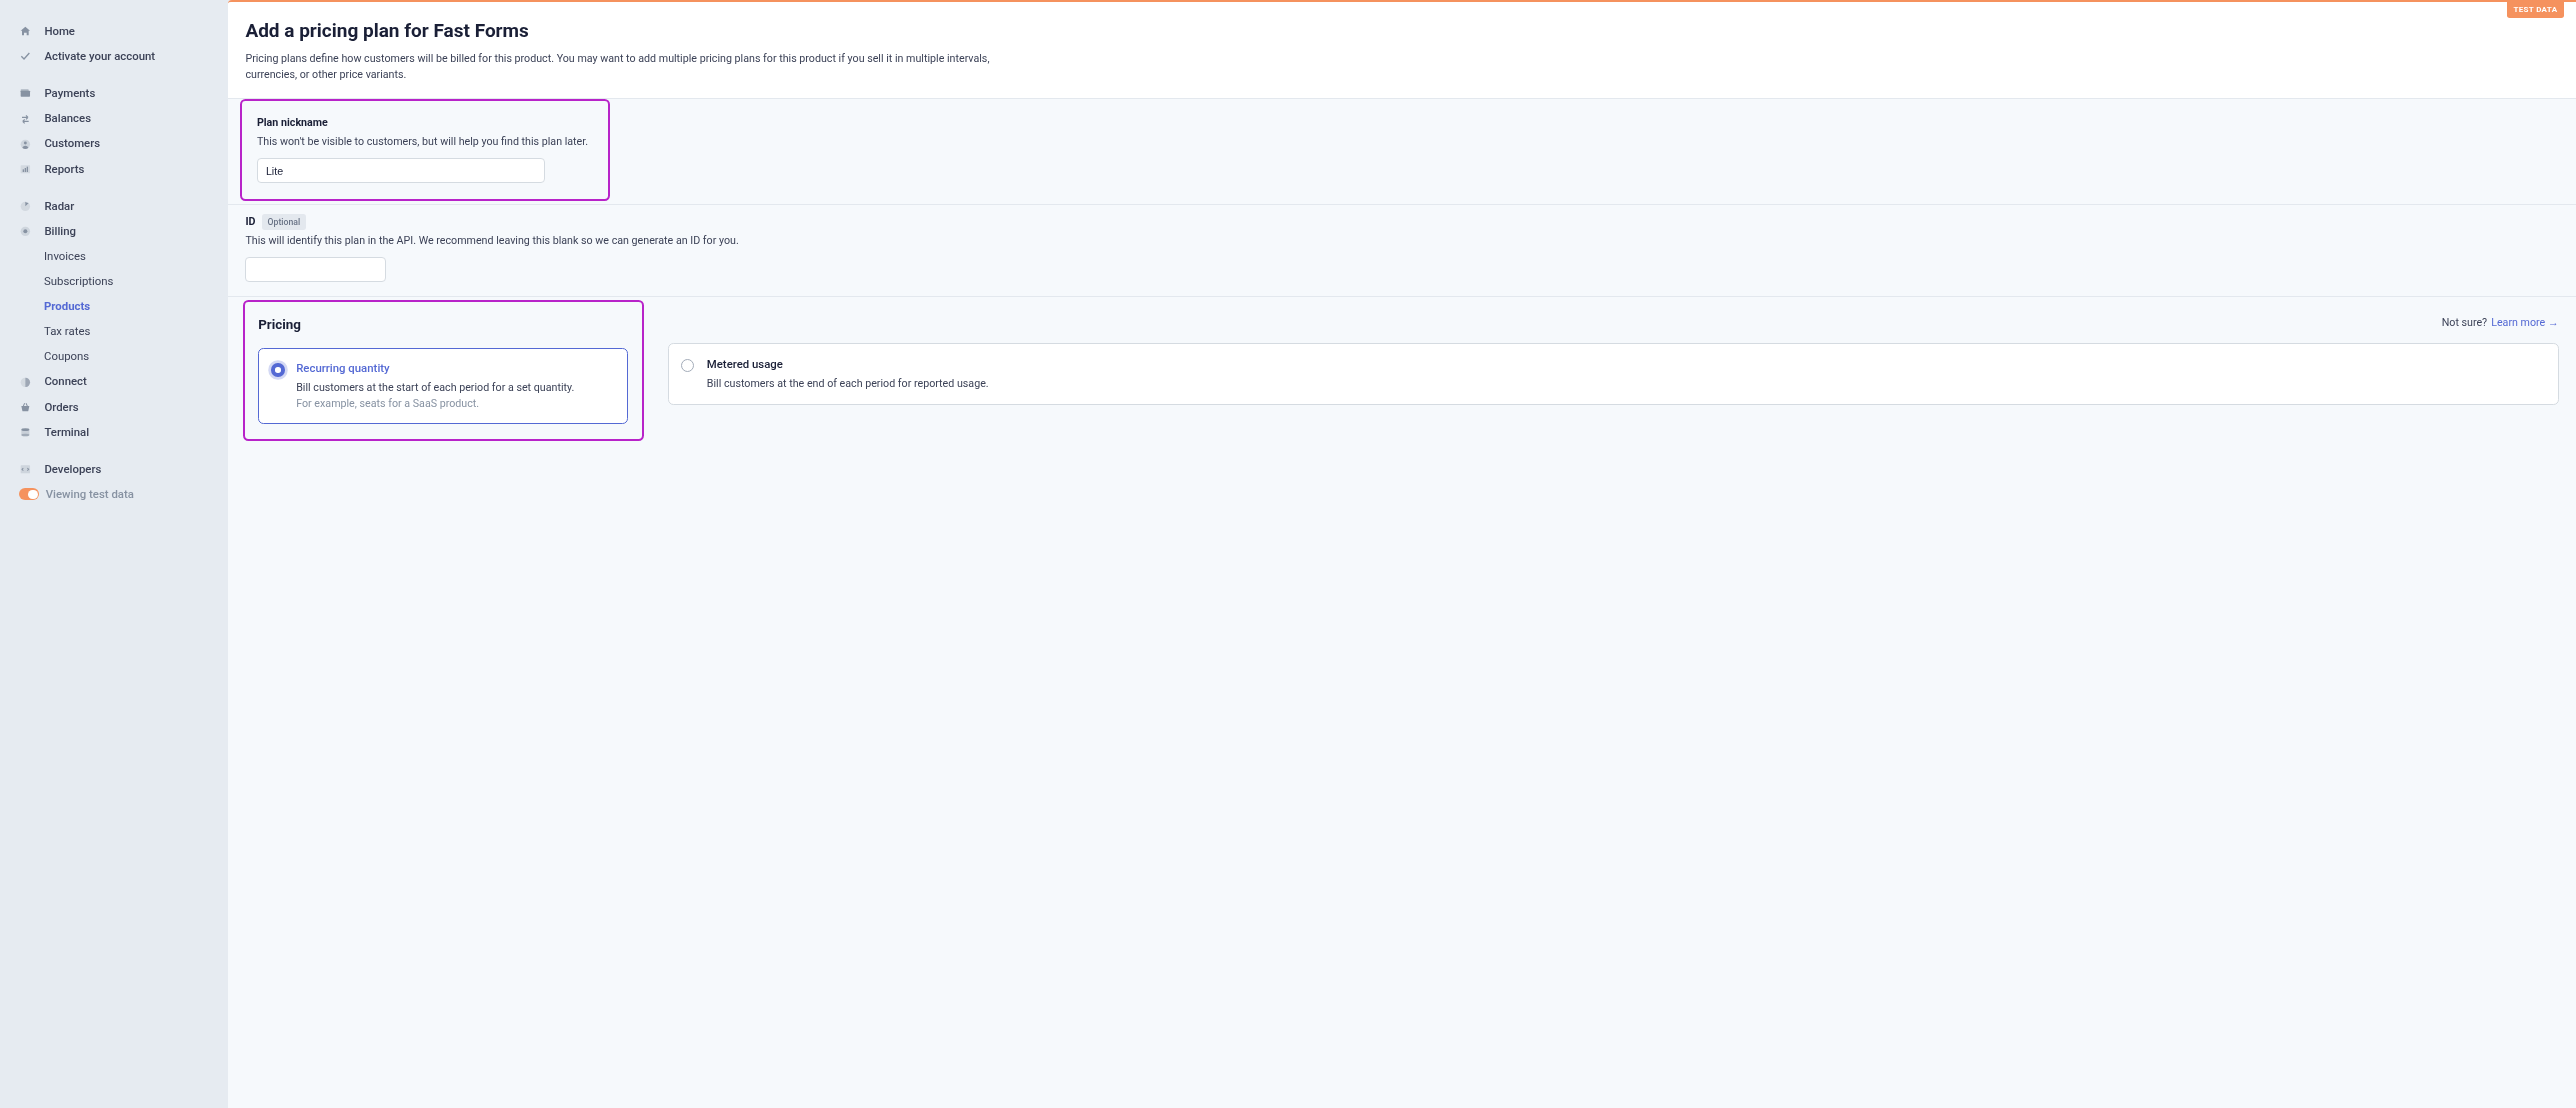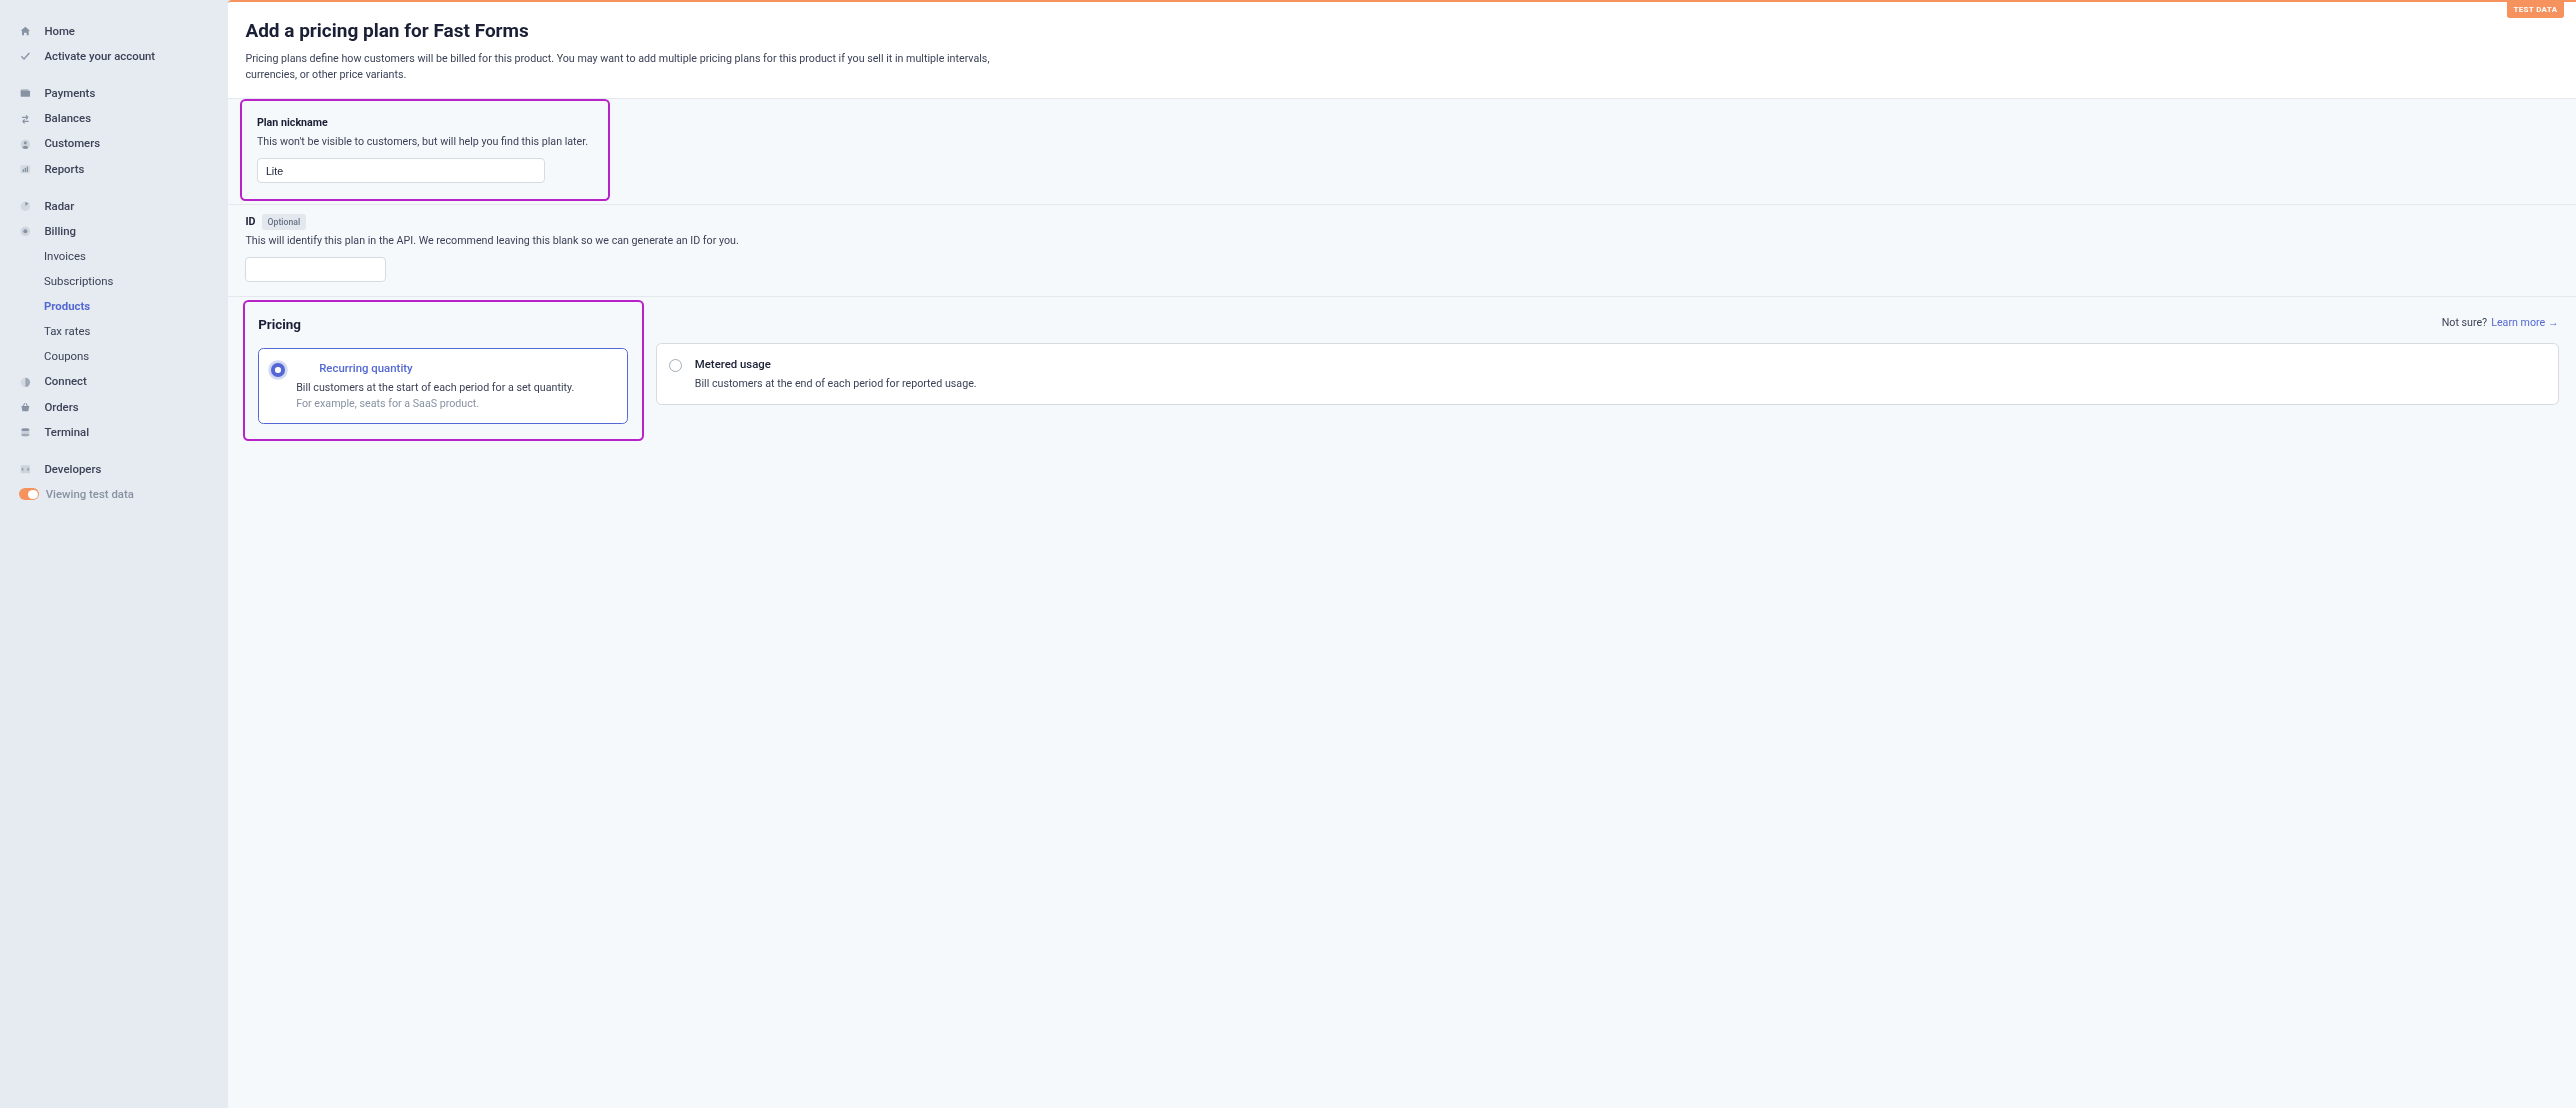--- a/index.html
+++ b/index.html
@@ -197,21 +197,21 @@
   .option-card.selected .radio {
     border: 4px solid #5469d4;
     box-shadow: 0 0 0 2.7px rgba(84,105,212,0.25);
   }
   .option-title {
     font-size: 11.4px;
     font-weight: 500;
     color: #1a1f36;
     margin-bottom: 2.7px;
   }
-  .option-card.selected .option-title { color: #5469d4; margin-left: 23px; }
+  .option-card.selected .option-title { color: #5469d4; }
   .option-desc { color: #3c4257; font-size: 10.7px; }
   .option-ex { color: #8792a2; font-size: 10.7px; }
 
   
   .nickname-section .highlight {
     border: 2.7px solid #b823c9;
     border-radius: 5.4px;
     padding: 14.8px 14.8px 16px 14.8px;
     margin: -2.7px 0 0 -2.7px;
     width: 370px;
@@ -384,21 +384,21 @@
     <div class="section" style="padding-top:9.4px;">
       <div class="field-label">
         <span>ID</span>
         <span class="optional-pill">Optional</span>
       </div>
       <div class="field-help">This will identify this plan in the API. We recommend leaving this blank so we can generate an ID for you.</div>
       <input class="text-input narrow" type="text" value="" style="">
     </div>
 
     <div class="section no-border" style="padding:2.7px 17.4px 20px 14.8px;">
-      <div style="display:flex; gap:12px; align-items:flex-start;">
+      <div style="display:flex; gap:24px; align-items:flex-start;">
 
         <div style="border:2.7px solid #b823c9; border-radius:5.4px; width:401px; padding:13.4px 13.4px 14.8px 13.4px;">
           <div class="section-row" style="margin-bottom:12px;">
             <div class="section-title">Pricing</div>
           </div>
           <div class="option-card selected">
             <span class="radio"></span>
             <div class="option-title">Recurring quantity</div>
             <div class="option-desc">Bill customers at the start of each period for a set quantity.</div>
             <div class="option-ex">For example, seats for a SaaS product.</div>

